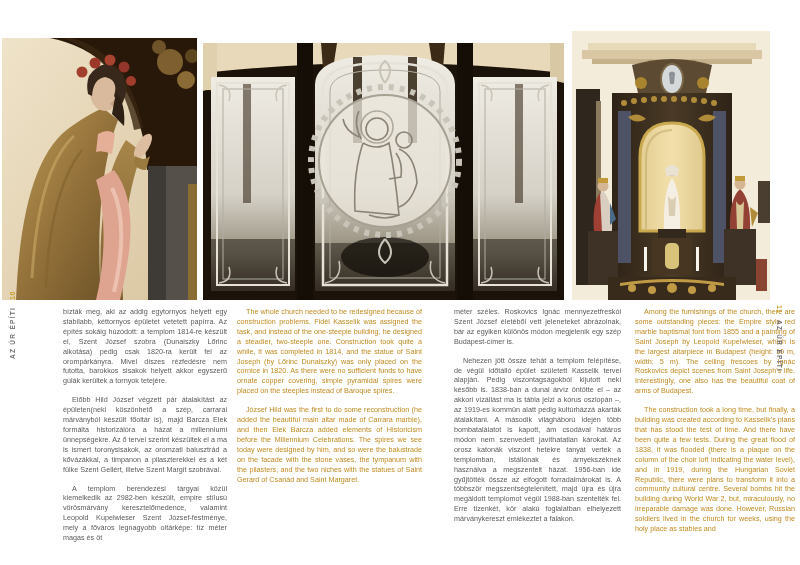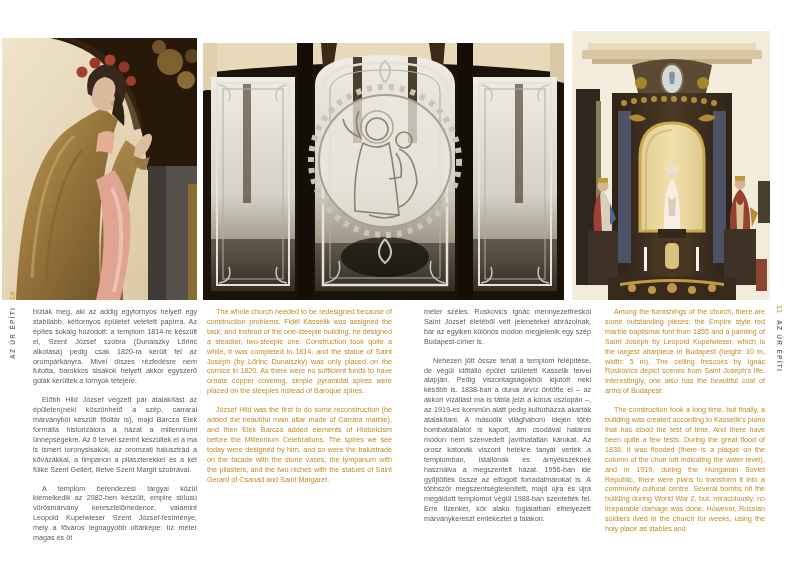--- a/index.html
+++ b/index.html
@@ -7,21 +7,21 @@
   .page{position:relative;width:800px;height:565px;background:#ffffff;overflow:hidden;}
 
   
   .fig{position:absolute;overflow:hidden;}
   .fig svg{display:block;width:100%;height:100%;}
   .fig-left{left:2px;top:38px;width:195px;height:262px;}
   .fig-mid{left:203px;top:43px;width:361px;height:257px;}
   .fig-right{left:572px;top:31px;width:198px;height:269px;}
 
   
-  .col{position:absolute;top:307px;font-size:7.2px;line-height:9.9px;text-align:justify;letter-spacing:0px;}
+  .col{position:absolute;top:307px;font-size:7.2px;line-height:9.9px;text-align:justify;letter-spacing:0px;margin-left:30px;}
   .col p{margin:0 0 9px 0;text-indent:9px;}
   .col p.no-indent{text-indent:0;}
   .col-1{left:33px;width:164px;color:#595a5e;}
   .col-2{left:207px;width:185px;color:#c08a1f;}
   .col-3{left:424px;width:167px;color:#595a5e;}
   .col-4{left:605px;width:160px;color:#c08a1f;}
 
   
   .vside{position:absolute;writing-mode:vertical-rl;display:flex;align-items:center;gap:7px;
          font-size:6.5px;font-weight:bold;letter-spacing:1.3px;color:#707175;}
@@ -255,21 +255,21 @@
     <p>Előbb Hild József végzett pár átalakítást az épületen(neki köszönhető a szép, carrarai márványból készült főoltár is), majd Barcza Elek formálta historizálóra a házat a millenniumi ünnepségekre. Az ő tervei szerint készültek el a ma is ismert toronysisakok, az oromzati balusztrád a kővázákkal, a timpanon a pilaszterekkel és a két fülke Szent Gellért, illetve Szent Margit szobrával.</p>
     <p>A templom berendezési tárgyai közül kiemelkedik az 2982-ben készült, empire stílusú vörösmárvány keresztelőmedence, valamint Leopold Kupelwieser Szent József-festménye, mely a főváros legnagyobb oltárképe: tíz méter magas és öt</p>
   </div>
 
   <div class="col col-2">
     <p>The whole church needed to be redesigned because of construction problems. Fidél Kasselik was assigned the task, and instead of the one-steeple building, he designed a steadier, two-steeple one. Construction took quite a while, it was completed in 1814, and the statue of Saint Joseph (by Lőrinc Dunaiszky) was only placed on the cornice in 1820. As there were no sufficient funds to have ornate copper covering, simple pyramidal spires were placed on the steeples instead of Baroque spires.</p>
     <p>József Hild was the first to do some reconstruction (he added the beautiful main altar made of Carrara marble), and then Elek Barcza added elements of Historicism before the Millennium Celebrations. The spires we see today were designed by him, and so were the balustrade on the facade with the stone vases, the tympanum with the pilasters, and the two niches with the statues of Saint Gerard of Csanád and Saint Margaret.</p>
   </div>
 
   <div class="col col-3">
-    <p class="no-indent">méter széles. Roskovics Ignác mennyezetfreskói Saint József életéből vett jeleneteket ábrázolnak, bár az egyiken különös módon megjelenik egy szép Budapest-címer is.</p>
+    <p class="no-indent">méter széles. Roskovics Ignác mennyezetfreskói Szent József életéből vett jeleneteket ábrázolnak, bár az egyiken különös módon megjelenik egy szép Budapest-címer is.</p>
     <p>Nehezen jött össze tehát a templom felépítése, de végül időtálló épület született Kasselik tervei alapján. Pedig viszontagságokból kijutott neki később is. 1838-ban a dunai árvíz öntötte el – az akkori vízállást ma is tábla jelzi a kórus oszlopán –, az 1919-es kommün alatt pedig kultúrházzá akarták átalakítani. A második világháború idején több bombatalálatot is kapott, ám csodával határos módon nem szenvedett javíthatatlan károkat. Az orosz katonák viszont hetekre tanyát vertek a templomban, istállónak és árnyékszéknek használva a megszentelt házat. 1956-ban ide gyűjtötték össze az elfogott forradalmárokat is. A többször megszentségtelenített, majd újra és újra megáldott templomot végül 1988-ban szentelték fel. Erre tizenkét, kör alakú foglalatban elhelyezett márványkereszt emlékeztet a falakon.</p>
   </div>
 
   <div class="col col-4">
     <p>Among the furnishings of the church, there are some outstanding pieces: the Empire style red marble baptismal font from 1855 and a painting of Saint Joseph by Leopold Kupelwieser, which is the largest altarpiece in Budapest (height: 10 m, width: 5 m). The ceiling frescoes by Ignác Roskovics depict scenes from Saint Joseph's life. Interestingly, one also has the beautiful coat of arms of Budapest.</p>
     <p>The construction took a long time, but finally, a building was created according to Kasselik's plans that has stood the test of time. And there have been quite a few tests. During the great flood of 1838, it was flooded (there is a plaque on the column of the choir loft indicating the water level), and in 1919, during the Hungarian Soviet Republic, there were plans to transform it into a community cultural centre. Several bombs hit the building during World War 2, but, miraculously, no irreparable damage was done. However, Russian soldiers lived in the church for weeks, using the holy place as stables and</p>
   </div>
 
   <div class="vside vside-left">
     <span>AZ ÚR ÉPÍTI</span>

